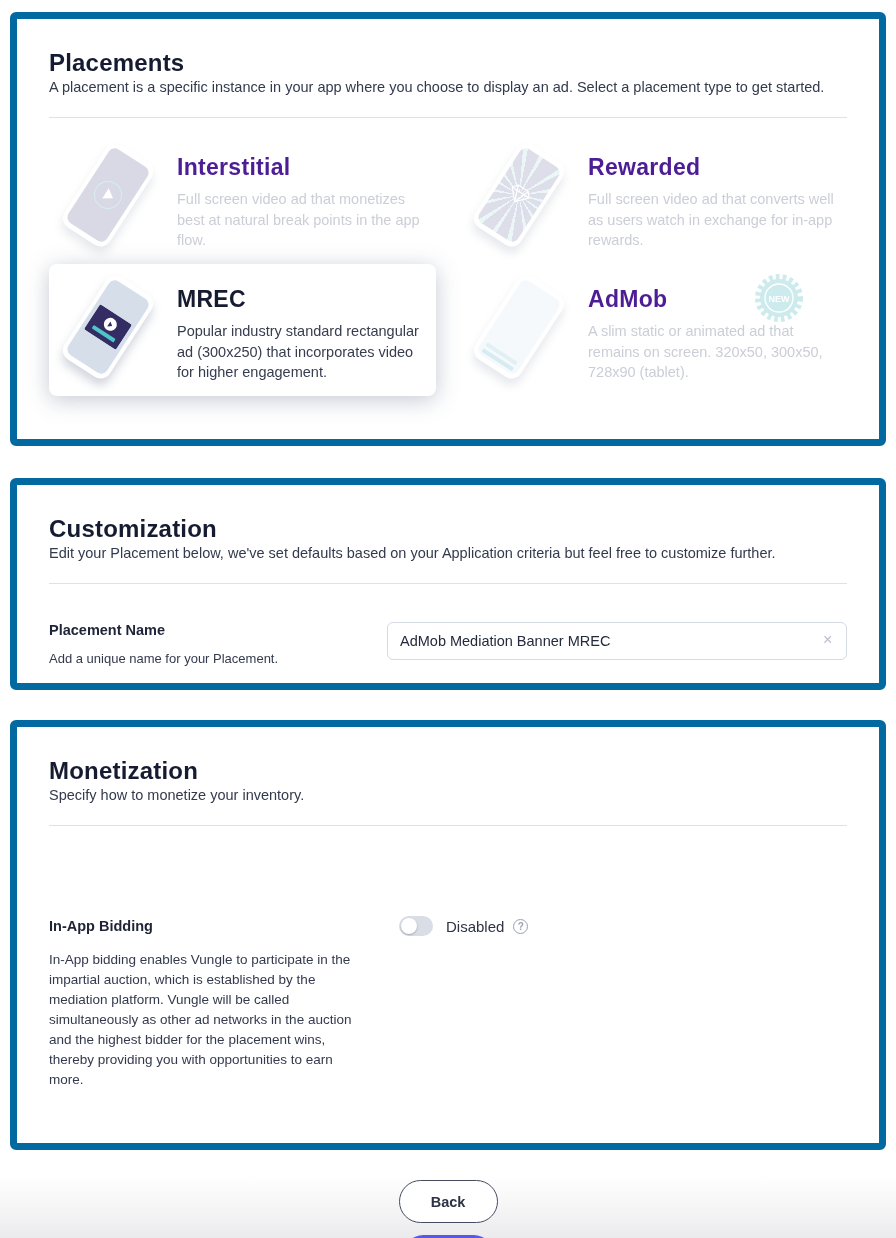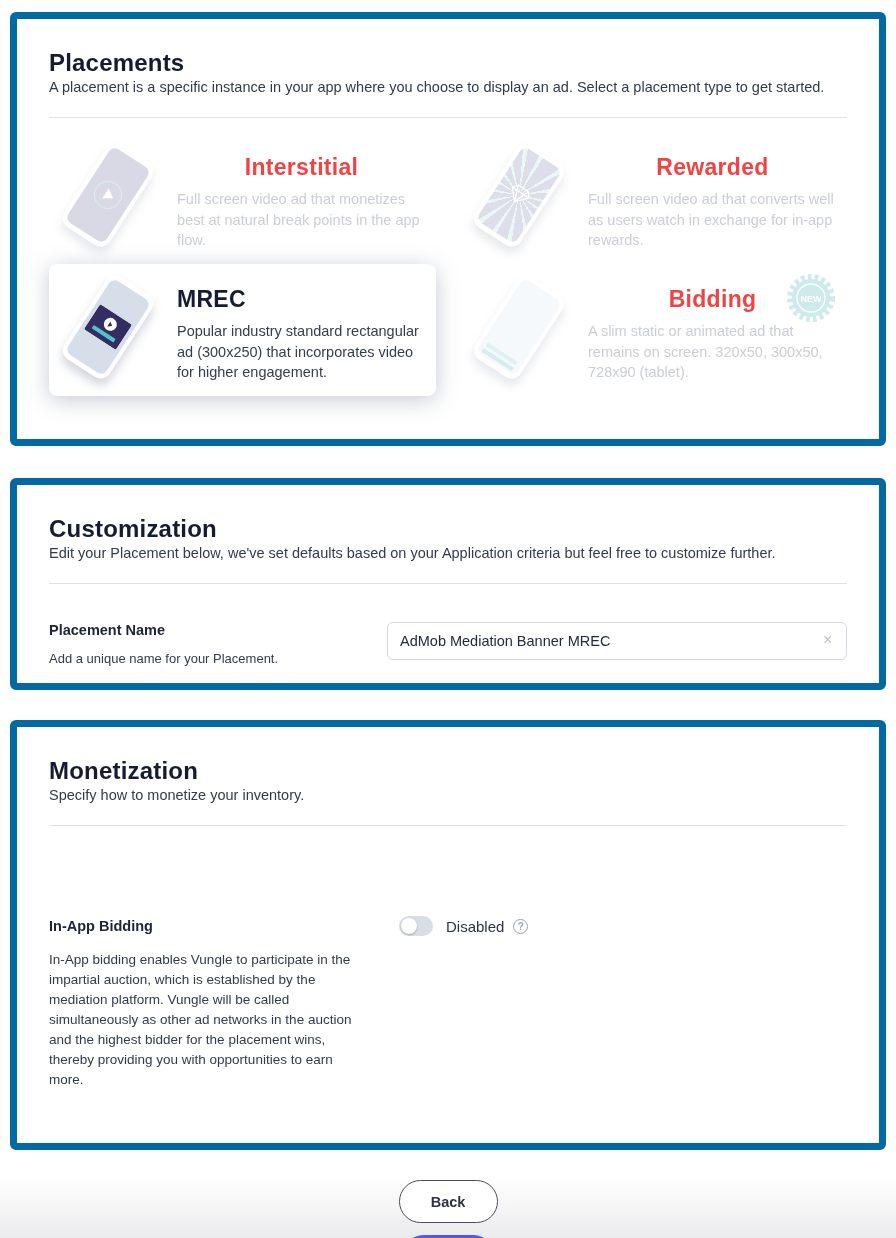--- a/index.html
+++ b/index.html
@@ -42,21 +42,21 @@
     cursor:pointer;
     position:relative;
   }
   .type-card.selected {
     background:#fff;
     box-shadow:0 4px 22px rgba(90,100,130,.35);
   }
   .type-text { margin-top:10px; margin-left:6px; }
   .type-title { font-size:23px; font-weight:bold; letter-spacing:.3px; }
   .type-desc { font-size:14.5px; line-height:1.42; margin-top:8px; max-width:258px; }
-  .dimmed .type-title { color:#ef4444;text-align:center; }
+  .dimmed .type-title { color:#4c1d95; }
   .dimmed .type-desc { color:#cbced7; }
   .selected .type-title { color:#151b30; }
   .selected .type-desc { color:#363d4f; }
 
   
   .phone-wrap { width:118px; height:112px; position:relative; flex:none; }
   .dimmed .phone-wrap { opacity:.55; }
   .phone {
     position:absolute; left:28px; top:2px;
     width:54px; height:98px;
@@ -100,21 +100,21 @@
     content:""; width:0; height:0; margin-left:1px;
     border-left:4px solid #342d63;
     border-top:3px solid transparent;
     border-bottom:3px solid transparent;
   }
   .mrec-bar { width:26px; height:4px; background:#4ec5c9; border-radius:1px; margin-top:3px; }
   .screen-banner { background:#f0f5f9; justify-content:flex-end; }
   .banner-strip { width:80%; height:4px; background:#b6dce8; border-radius:1px; margin-bottom:3px; }
   .banner-strip.s2 { background:#c8e4ee; }
 
-  .new-badge { position:absolute; right:12px; top:10px; }
+  .new-badge { position:absolute; right:44px; top:10px; }
 
   
   .field-row { display:flex; align-items:flex-start; margin-top:38px; }
   .field-labels { width:318px; }
   .field-label { font-size:14.5px; font-weight:bold; color:#1e2436; }
   .field-helper { font-size:13px; color:#333a4d; margin-top:13px; }
   .input-wrap { position:relative; margin-left:32px; flex:1; }
   .text-input {
     width:460px; height:38px;
     border:1px solid #d4d9e2; border-radius:6px;
@@ -237,21 +237,21 @@
       <div class="type-card dimmed">
         <div class="phone-wrap">
           <div class="phone">
               <div class="screen screen-banner">
             <div class="banner-strip s2"></div>
             <div class="banner-strip"></div>
           </div>
             </div>
         </div>
         <div class="type-text">
-          <div class="type-title">Bidding</div>
+          <div class="type-title">AdMob</div>
           <div class="type-desc">A slim static or animated ad that remains on screen. 320x50, 300x50, 728x90 (tablet).</div>
         </div>
         <div class="new-badge">
           <svg width="48" height="48" viewBox="0 0 48 48">
             <circle cx="24" cy="24" r="21" fill="none" stroke="#cdeaed" stroke-width="6" stroke-dasharray="3.6 3.2"></circle>
             <circle cx="24" cy="24" r="19" fill="#cdeaed"></circle>
             <circle cx="24" cy="24" r="14" fill="none" stroke="#ffffff" stroke-width="1.4"></circle>
             <text x="24" y="27.5" text-anchor="middle" font-size="9" font-weight="bold" fill="#ffffff" font-family="Liberation Sans, sans-serif">NEW</text>
           </svg>
         </div>

